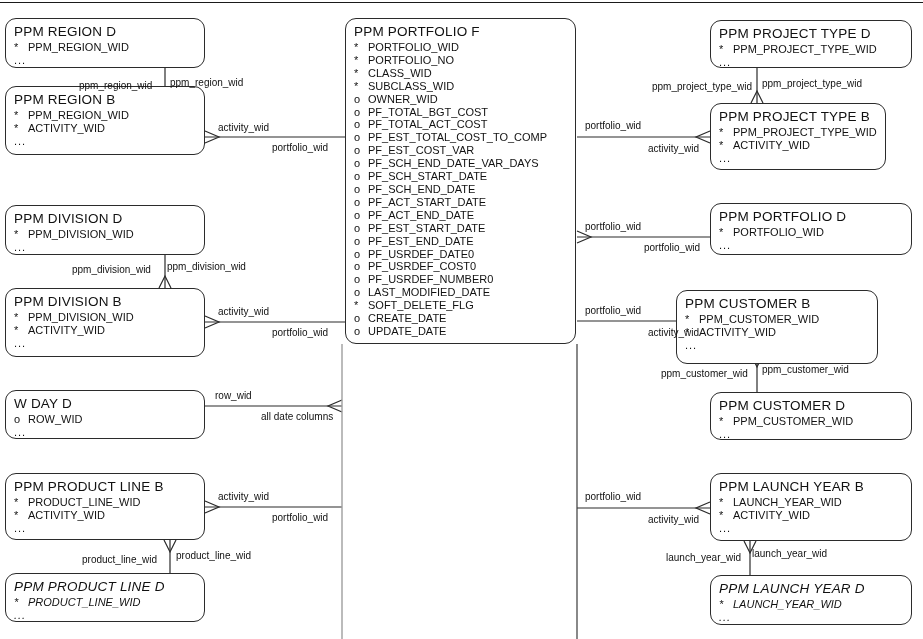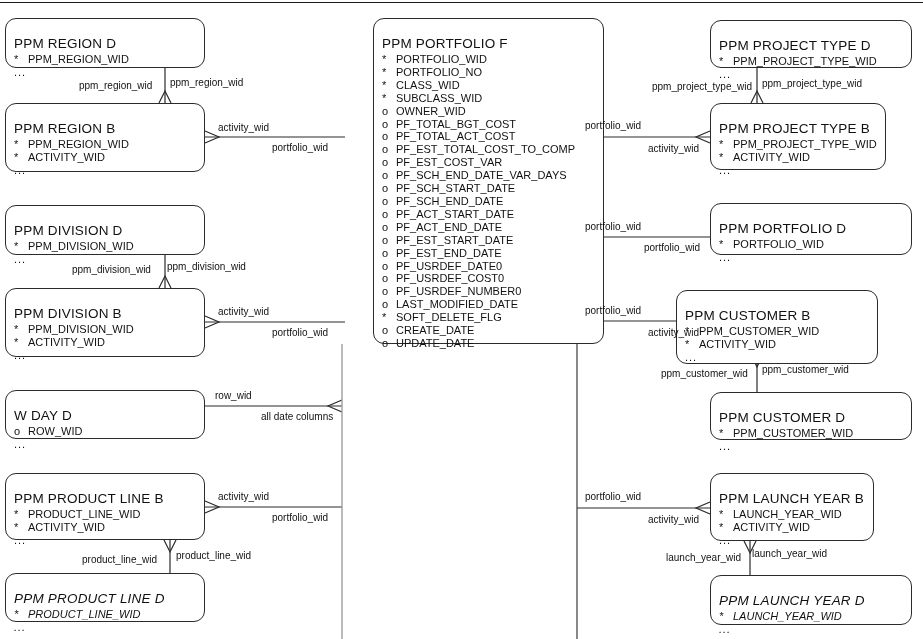--- a/index.html
+++ b/index.html
@@ -13,21 +13,21 @@
   }
   #stage{position:absolute;left:0;top:0;width:923px;height:639px;}
   #top-border{position:absolute;left:0;top:2px;width:923px;height:0;border-top:1.5px solid #1a1a1a;z-index:3;}
   svg.rel-layer{position:absolute;left:0;top:0;z-index:1;}
   .entity{
     position:absolute;
     background:#ffffff;
     border:1.4px solid #2b2b2b;
     border-radius:11px;
     box-sizing:border-box;
-    padding:17px 8px 4px 8px;
+    padding:5px 8px 4px 8px;
     z-index:2;
   }
   .etitle{
     font-size:13.5px;
     line-height:16px;
     letter-spacing:.2px;
     white-space:nowrap;
     color:#111;
   }
   .fields{margin-top:1px;}
@@ -105,21 +105,21 @@
     <div class="etitle">PPM REGION D</div>
     <div class="fields">
         <div class="frow">
           <span class="fm">*</span>
           <span class="fn">PPM_REGION_WID</span>
         </div>
         <div class="frow fmore">...</div>
       </div>
   </div>
 
-  <div class="entity" style="left:5px;top:103px;width:200px;height:69px;">
+  <div class="entity" style="left:5px;top:86px;width:200px;height:69px;">
     <div class="etitle">PPM REGION B</div>
     <div class="fields">
         <div class="frow">
           <span class="fm">*</span>
           <span class="fn">PPM_REGION_WID</span>
         </div>
         <div class="frow">
           <span class="fm">*</span>
           <span class="fn">ACTIVITY_WID</span>
         </div>
@@ -183,21 +183,21 @@
     <div class="etitle">PPM PRODUCT LINE D</div>
     <div class="fields">
         <div class="frow">
           <span class="fm">*</span>
           <span class="fn">PRODUCT_LINE_WID</span>
         </div>
         <div class="frow fmore">...</div>
       </div>
   </div>
 
-  <div class="entity" style="left:345px;top:18px;width:231px;height:326px;margin-left:28px;">
+  <div class="entity" style="left:345px;top:18px;width:231px;height:326px;">
     <div class="etitle">PPM PORTFOLIO F</div>
     <div class="fields">
         <div class="frow">
           <span class="fm">*</span>
           <span class="fn">PORTFOLIO_WID</span>
         </div>
         <div class="frow">
           <span class="fm">*</span>
           <span class="fn">PORTFOLIO_NO</span>
         </div>
@@ -344,21 +344,21 @@
     <div class="etitle">PPM CUSTOMER D</div>
     <div class="fields">
         <div class="frow">
           <span class="fm">*</span>
           <span class="fn">PPM_CUSTOMER_WID</span>
         </div>
         <div class="frow fmore">...</div>
       </div>
   </div>
 
-  <div class="entity" style="left:710px;top:473px;width:164px;height:68px;">
+  <div class="entity" style="left:710px;top:473px;width:202px;height:68px;">
     <div class="etitle">PPM LAUNCH YEAR B</div>
     <div class="fields">
         <div class="frow">
           <span class="fm">*</span>
           <span class="fn">LAUNCH_YEAR_WID</span>
         </div>
         <div class="frow">
           <span class="fm">*</span>
           <span class="fn">ACTIVITY_WID</span>
         </div>

